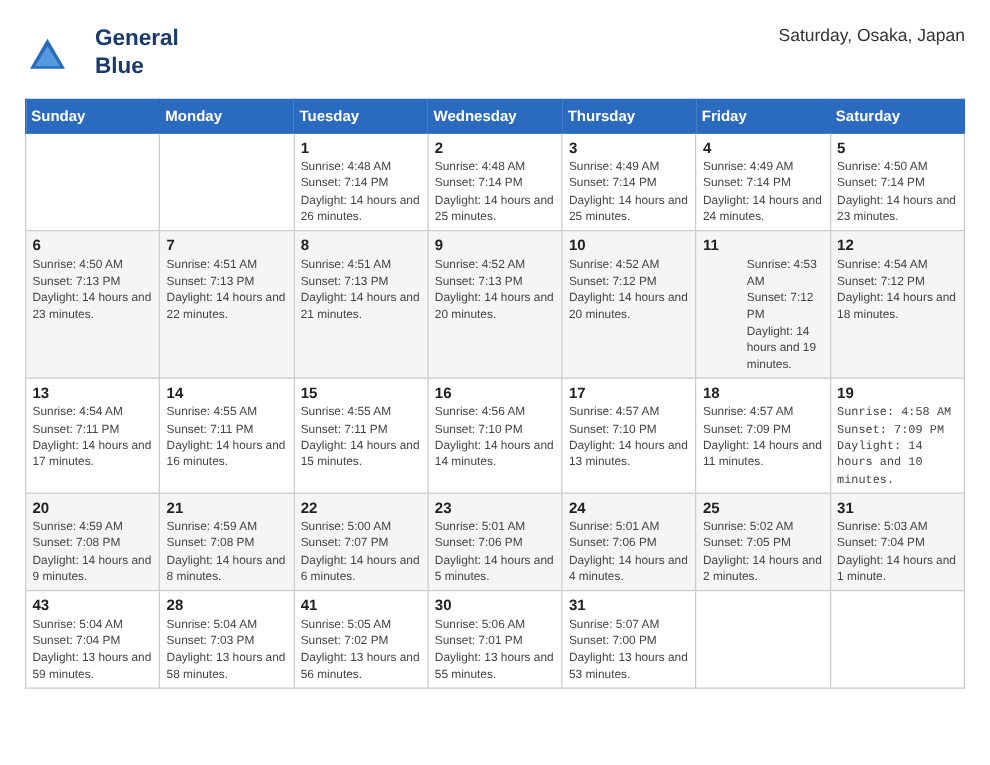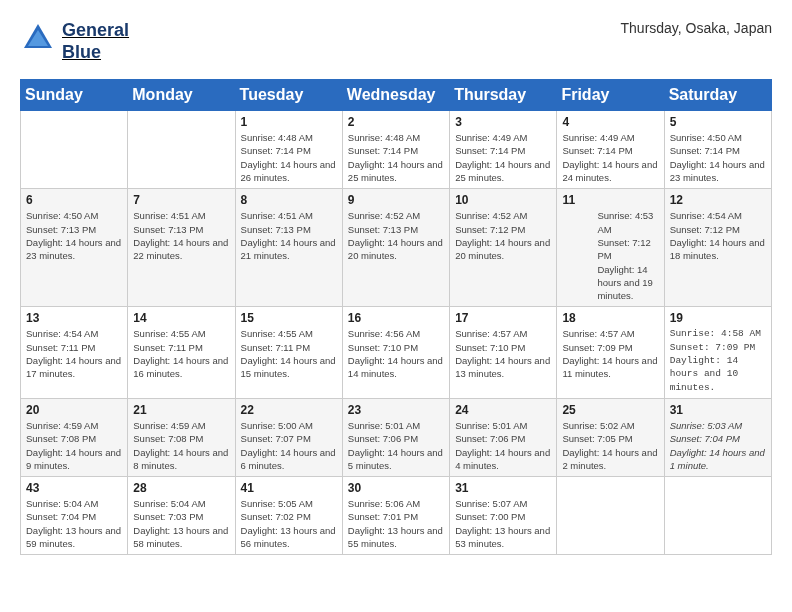--- a/index.html
+++ b/index.html
@@ -11,23 +11,22 @@
       padding: 20px;
     }
     .header {
       display: flex;
       justify-content: space-between;
       align-items: flex-start;
       margin-bottom: 16px;
     }
     .logo {
       display: flex;
-      align-items: flex-start;
-      gap: 6px;
-      text-decoration: underline;
+      align-items: flex-end;
+      gap: 20px;
     }
     .logo-text {
       font-size: 18px;
       font-weight: bold;
       color: #1a3a6b;
       line-height: 1.2;
     }
     .logo-icon {
       width: 36px;
       height: 36px;
@@ -46,21 +45,21 @@
       color: #333;
     }
     .calendar {
       width: 100%;
       border-collapse: collapse;
       border: 1px solid #ccc;
     }
     .calendar th {
       background: #2a6bbf;
       color: #fff;
-      font-size: 16px;
+      font-size: 12px;
       font-weight: bold;
       padding: 6px 4px;
       text-align: left;
       border: 1px solid #2a6bbf;
     }
     .calendar td {
       vertical-align: top;
       border: 1px solid #ccc;
       padding: 4px 5px;
       width: 107px;
@@ -96,21 +95,21 @@
     <svg class="logo-icon" viewBox="0 0 36 36">
       <polygon points="18,4 32,28 4,28" fill="#2a6bbf"></polygon>
       <polygon points="18,10 28,26 8,26" fill="#5599e0"></polygon>
     </svg>
     <div class="logo-text">
       <div>General</div>
       <div>Blue</div>
     </div>
   </div>
   <div class="title-block">
-    <div class="location">Thursday, Osaka, Japan</div>
+    <div class="location">Saturday, Osaka, Japan</div>
   </div>
 </div>
 
 <table class="calendar">
   <thead>
     <tr>
     <th>Sunday</th>
         <th>Monday</th>
         <th>Tuesday</th>
         <th>Wednesday</th>
@@ -274,21 +273,21 @@
 Daylight: 14 hours and 4 minutes.</div>
         </td>
         <td>
           <span class="day-number">25</span>
           <div class="cell-info" style="white-space: pre-line;">Sunrise: 5:02 AM
 Sunset: 7:05 PM
 Daylight: 14 hours and 2 minutes.</div>
         </td>
         <td>
           <span class="day-number">31</span>
-          <div class="cell-info" style="white-space: pre-line; font-style: italic;">Sunrise: 5:03 AM
+          <div class="cell-info" style="white-space: pre-line;">Sunrise: 5:03 AM
 Sunset: 7:04 PM
 Daylight: 14 hours and 1 minute.</div>
         </td>
       </tr>
       <tr>
         <td>
           <span class="day-number">43</span>
           <div class="cell-info" style="white-space: pre-line;">Sunrise: 5:04 AM
 Sunset: 7:04 PM
 Daylight: 13 hours and 59 minutes.</div>

